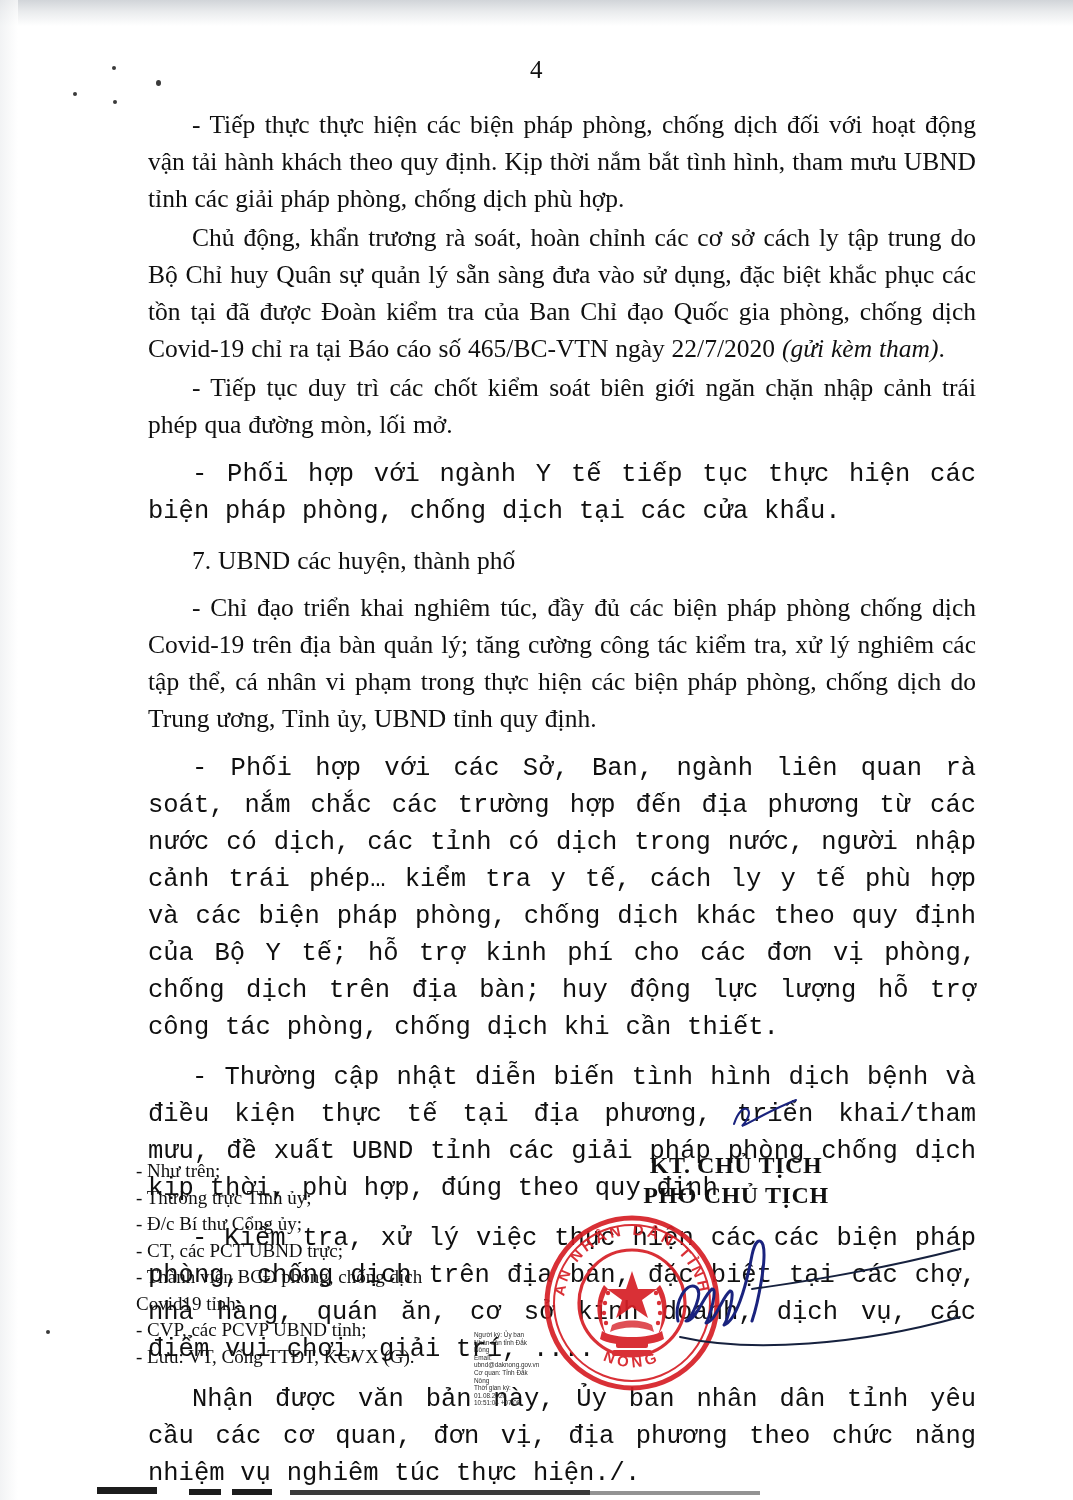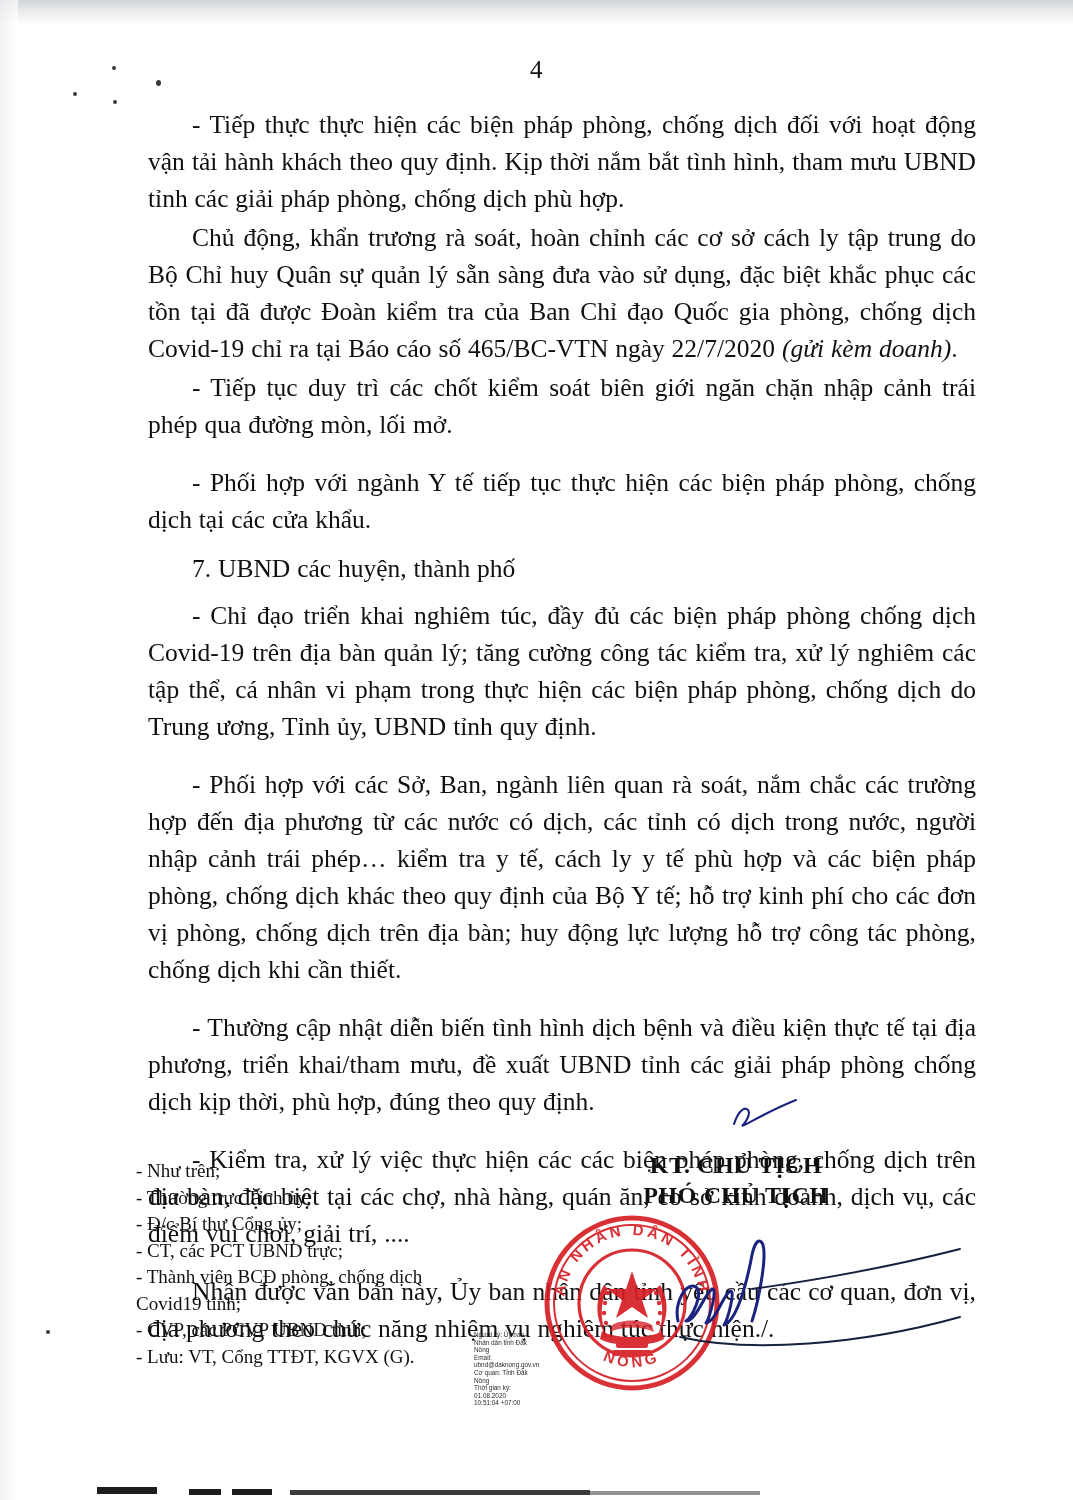--- a/index.html
+++ b/index.html
@@ -63,21 +63,21 @@
     text-indent: 44px;
     margin: 0 0 2px 0;
     word-spacing: 0.5px;
   }
   .para.head {
     text-indent: 44px;
     margin-top: 12px;
     margin-bottom: 10px;
     text-align: left;
   }
-  .para.gap { margin-top: 21px; }
+  .para.gap { margin-top: 13px; font-family: Liberation Mono, monospace; }
   .para .it { font-style: italic; }
 
   
   .footer {
     position: absolute;
     left: 0;
     top: 1150px;
     width: 1073px;
     height: 320px;
   }
@@ -191,21 +191,21 @@
   <div class="speck" style="left:113px; top:100px; width:4px; height:4px;"></div>
   <div class="speck" style="left:46px; top:1330px; width:4px; height:4px;"></div>
 
   <div class="page-number">4</div>
 
   <div class="body-text">
 
     <p class="para">- Tiếp thực thực hiện các biện pháp phòng, chống dịch đối với hoạt động vận tải hành khách theo quy định. Kịp thời nắm bắt tình hình, tham mưu UBND tỉnh các giải pháp phòng, chống dịch phù hợp.</p>
 
 
-    <p class="para"><span>Chủ động, khẩn trương rà soát, hoàn chỉnh các cơ sở cách ly tập trung do Bộ Chỉ huy Quân sự quản lý sẵn sàng đưa vào sử dụng, đặc biệt khắc phục các tồn tại đã được Đoàn kiểm tra của Ban Chỉ đạo Quốc gia phòng, chống dịch Covid-19 chỉ ra tại Báo cáo số 465/BC-VTN ngày 22/7/2020 </span><span class="it">(gửi kèm doanh)</span><span>.</span></p>
+    <p class="para"><span>Chủ động, khẩn trương rà soát, hoàn chỉnh các cơ sở cách ly tập trung do Bộ Chỉ huy Quân sự quản lý sẵn sàng đưa vào sử dụng, đặc biệt khắc phục các tồn tại đã được Đoàn kiểm tra của Ban Chỉ đạo Quốc gia phòng, chống dịch Covid-19 chỉ ra tại Báo cáo số 465/BC-VTN ngày 22/7/2020 </span><span class="it">(gửi kèm tham)</span><span>.</span></p>
 
 
     <p class="para">- Tiếp tục duy trì các chốt kiểm soát biên giới ngăn chặn nhập cảnh trái phép qua đường mòn, lối mở.</p>
 
     <p class="para gap">- Phối hợp với ngành Y tế tiếp tục thực hiện các biện pháp phòng, chống dịch tại các cửa khẩu.</p>
 
     <p class="para head">7. UBND các huyện, thành phố</p>
 
     <p class="para">- Chỉ đạo triển khai nghiêm túc, đầy đủ các biện pháp phòng chống dịch Covid-19 trên địa bàn quản lý; tăng cường công tác kiểm tra, xử lý nghiêm các tập thể, cá nhân vi phạm trong thực hiện các biện pháp phòng, chống dịch do Trung ương, Tỉnh ủy, UBND tỉnh quy định.</p>
 

